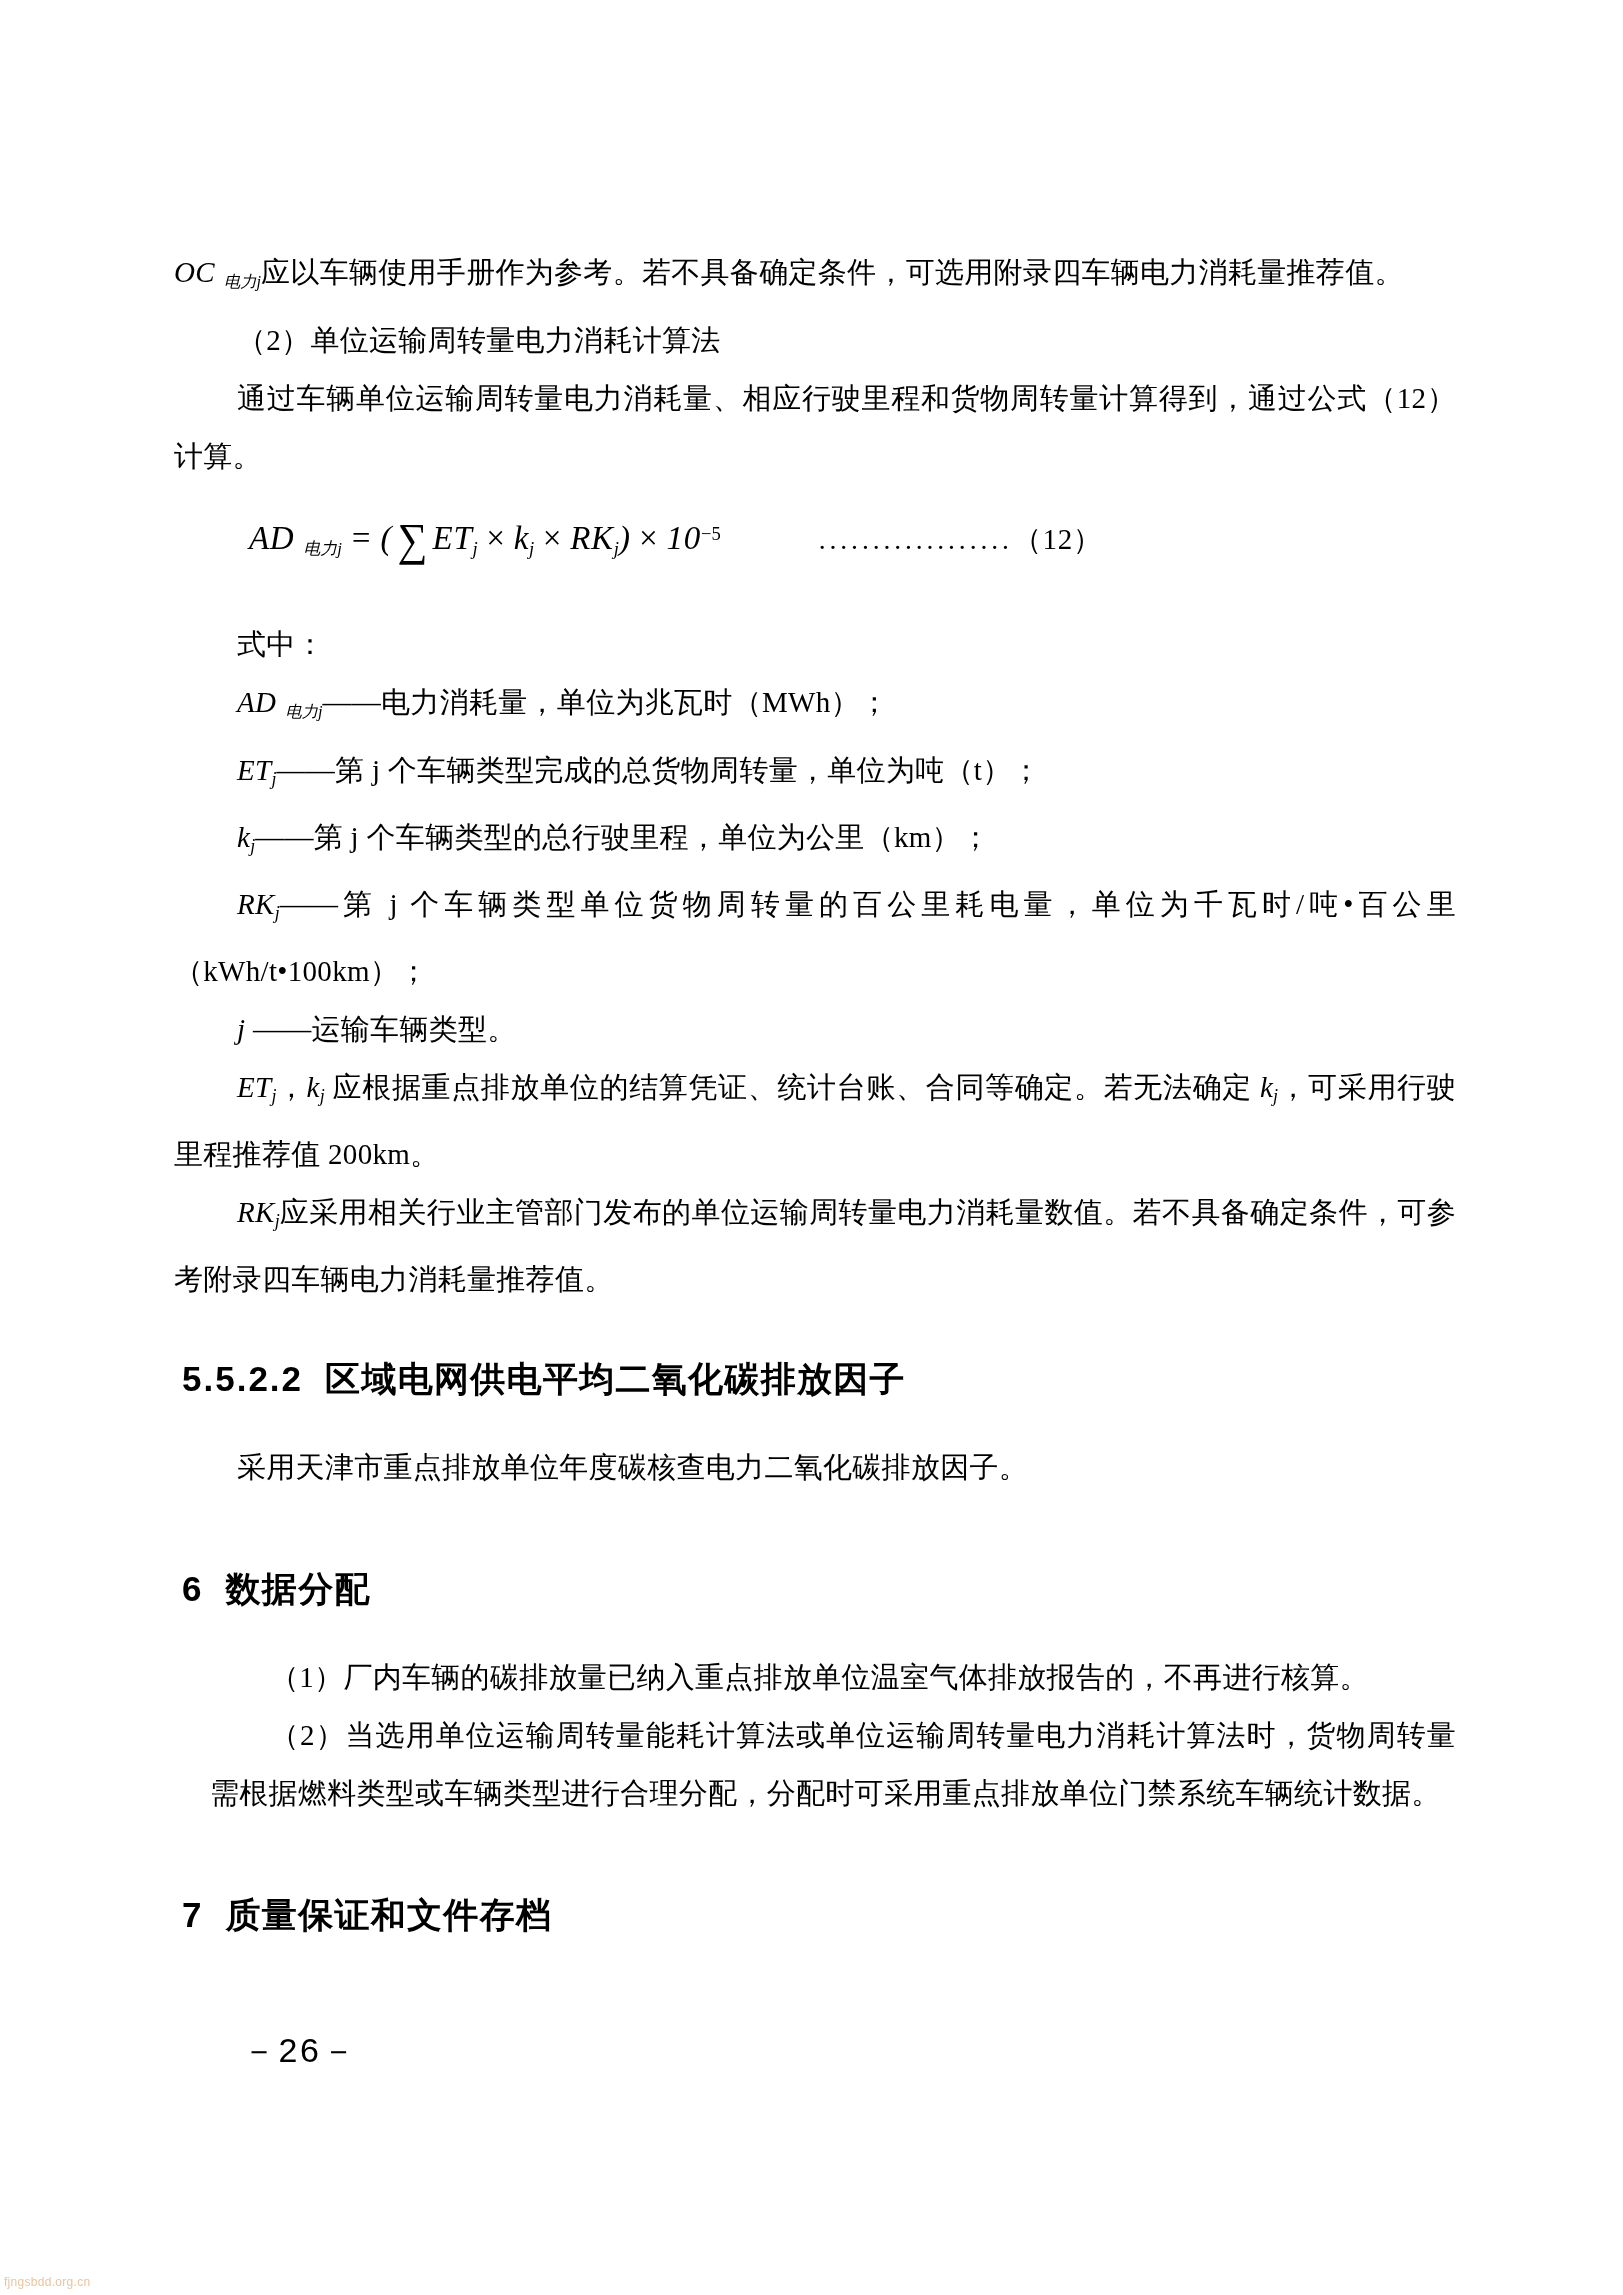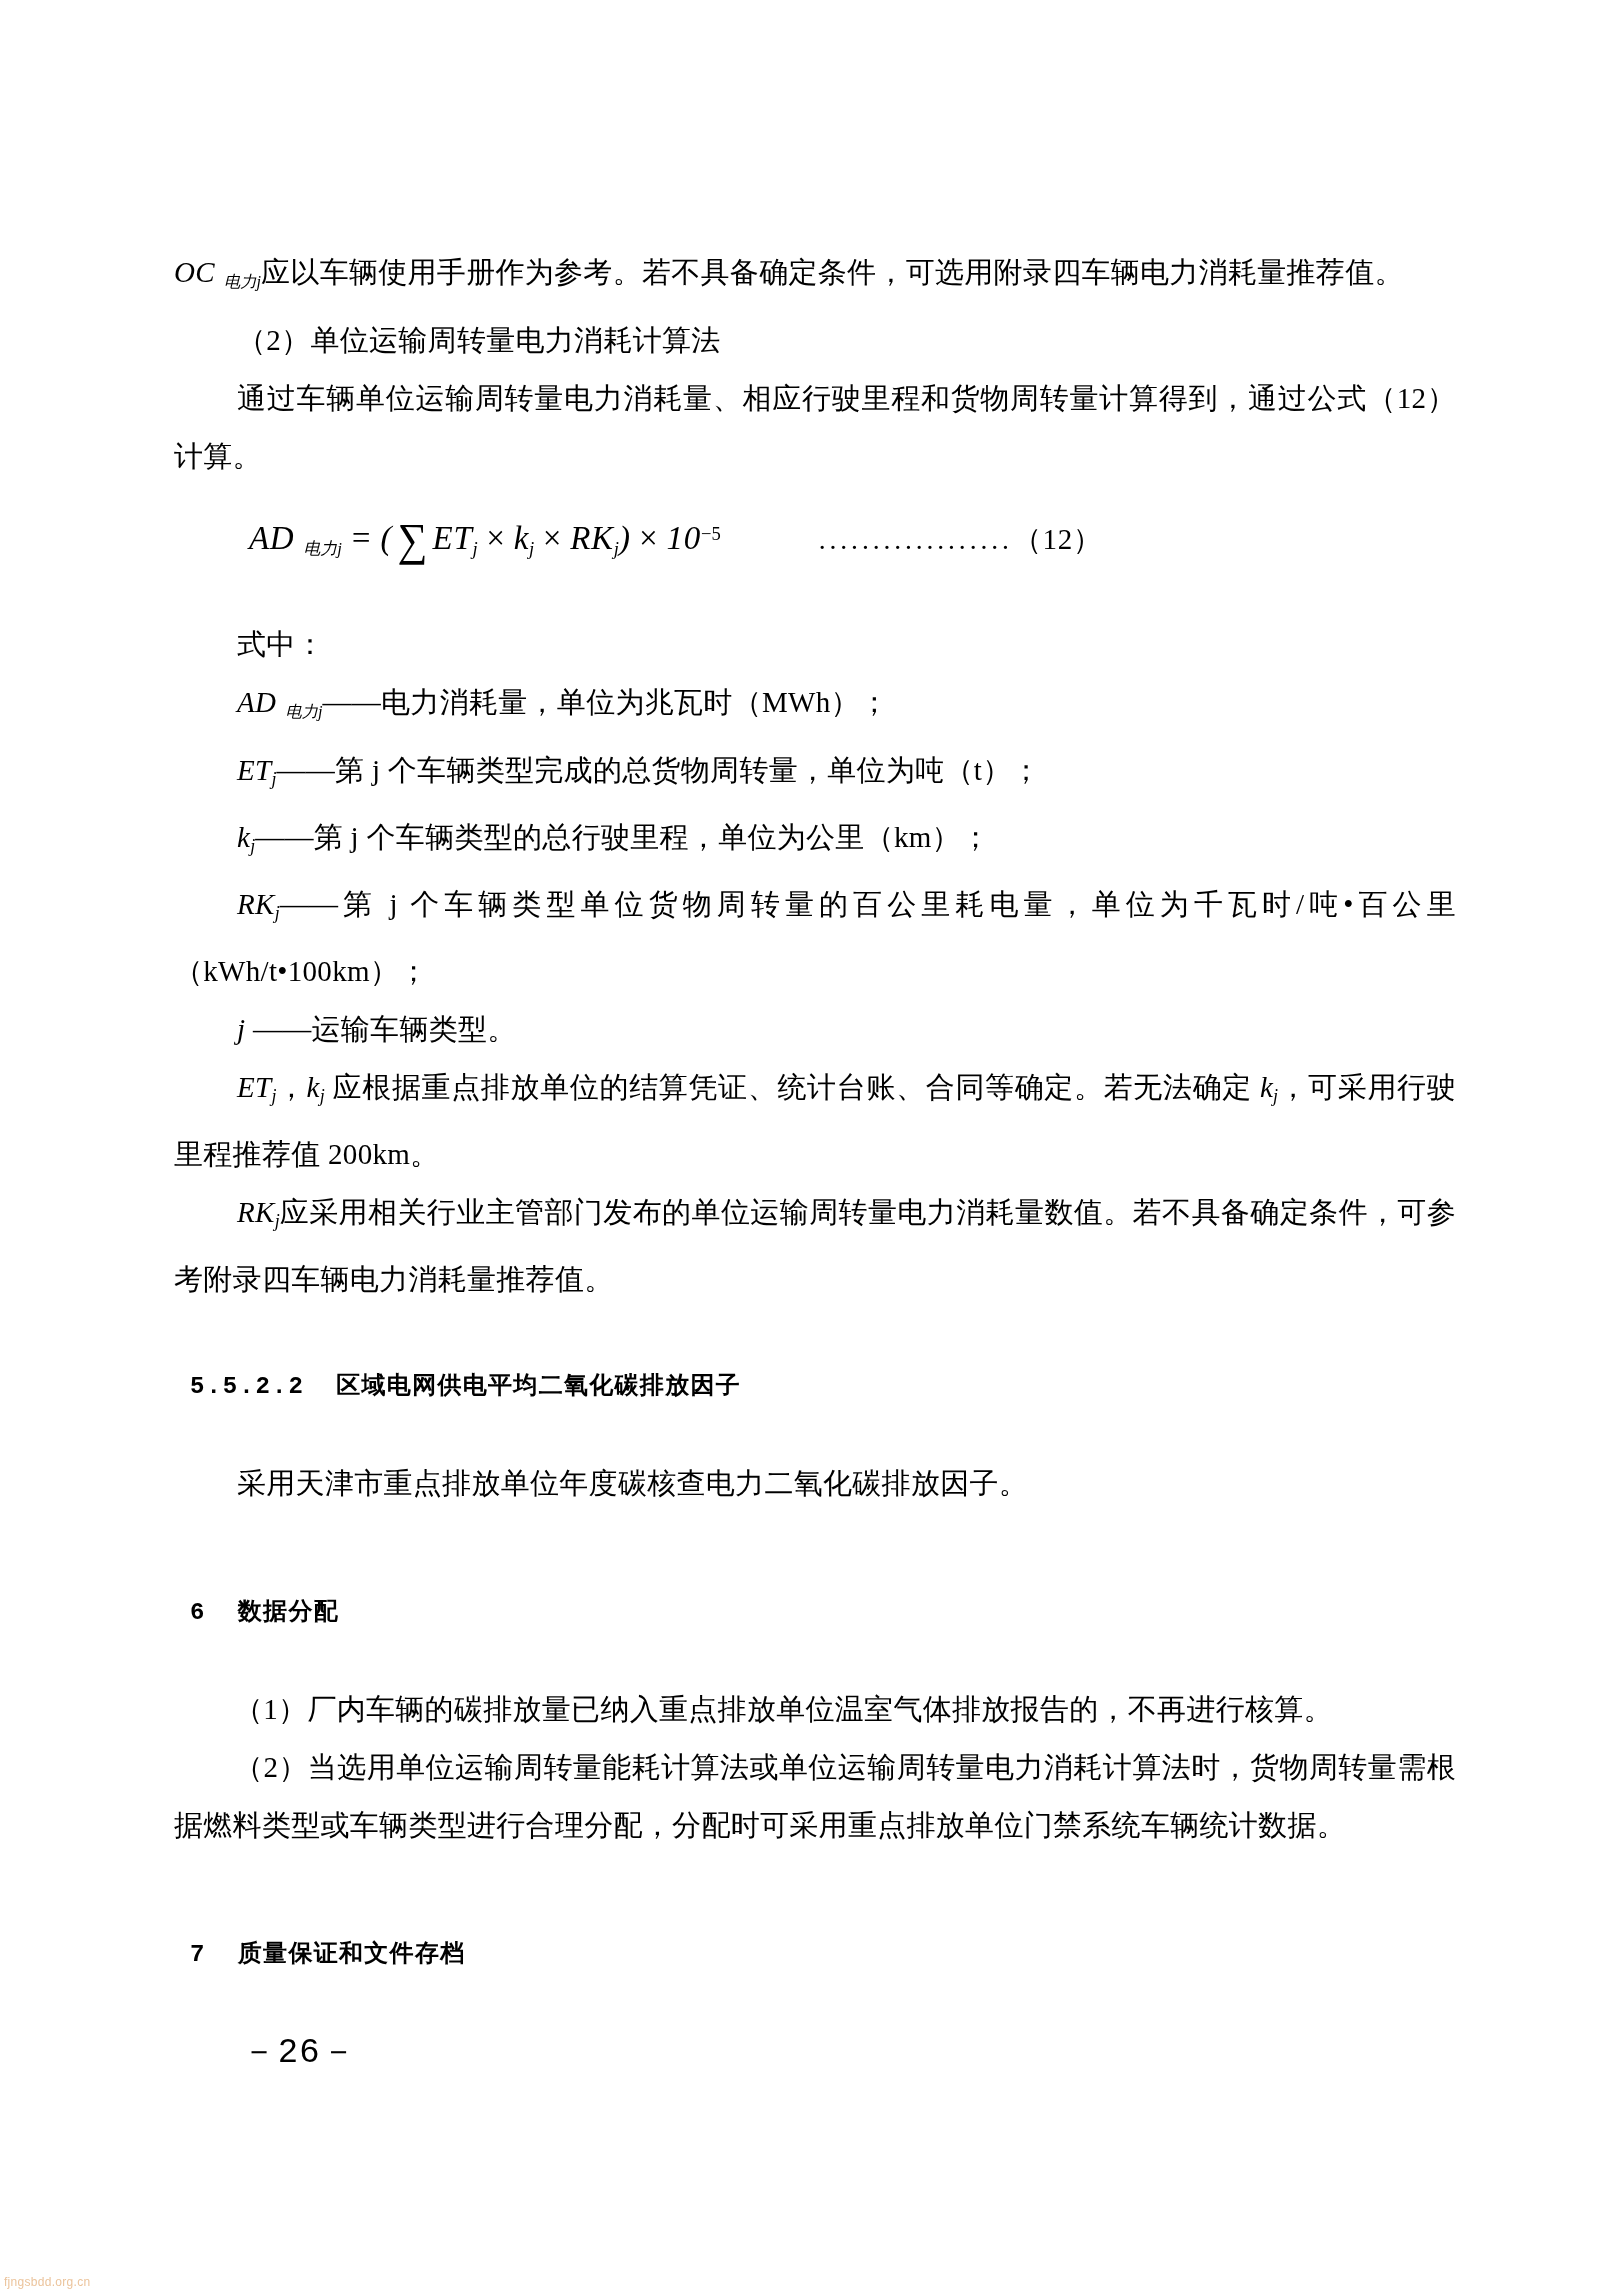--- a/index.html
+++ b/index.html
@@ -30,20 +30,21 @@
     line-height: 58px;
     text-align: justify;
     text-justify: inter-ideograph;
     letter-spacing: 0.3px;
   }
   p.indent {
     text-indent: 63px;
   }
   p.indent2 {
     text-indent: 60px;
+    margin-left: 36px;
   }
 
   
   .var {
     font-family: "Liberation Serif", "DejaVu Serif", serif;
     font-style: italic;
   }
   .sub {
     font-size: 0.62em;
     vertical-align: -0.28em;
@@ -96,23 +97,23 @@
     letter-spacing: 0.7px;
     white-space: nowrap;
   }
   .dots {
     letter-spacing: 3.9px;
     font-size: 27.5px;
   }
 
   
   h2.heading {
-    margin: 16px;
-    font-family: Liberation Mono, monospace;
-    font-size: 24px;
+    margin: 8px;
+    font-family: Liberation Sans, sans-serif;
+    font-size: 35px;
     line-height: 58px;
     font-weight: bold;
     letter-spacing: 1.3px;
   }
   h2.heading .num {
     font-weight: bold;
     letter-spacing: 2px;
   }
 
   

